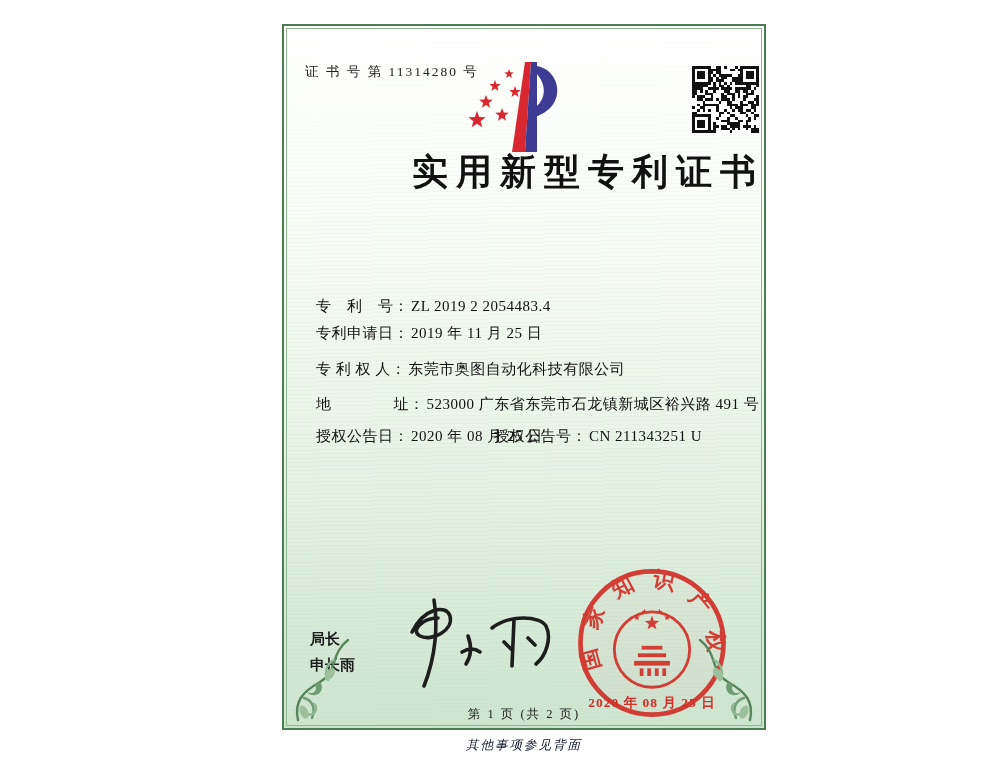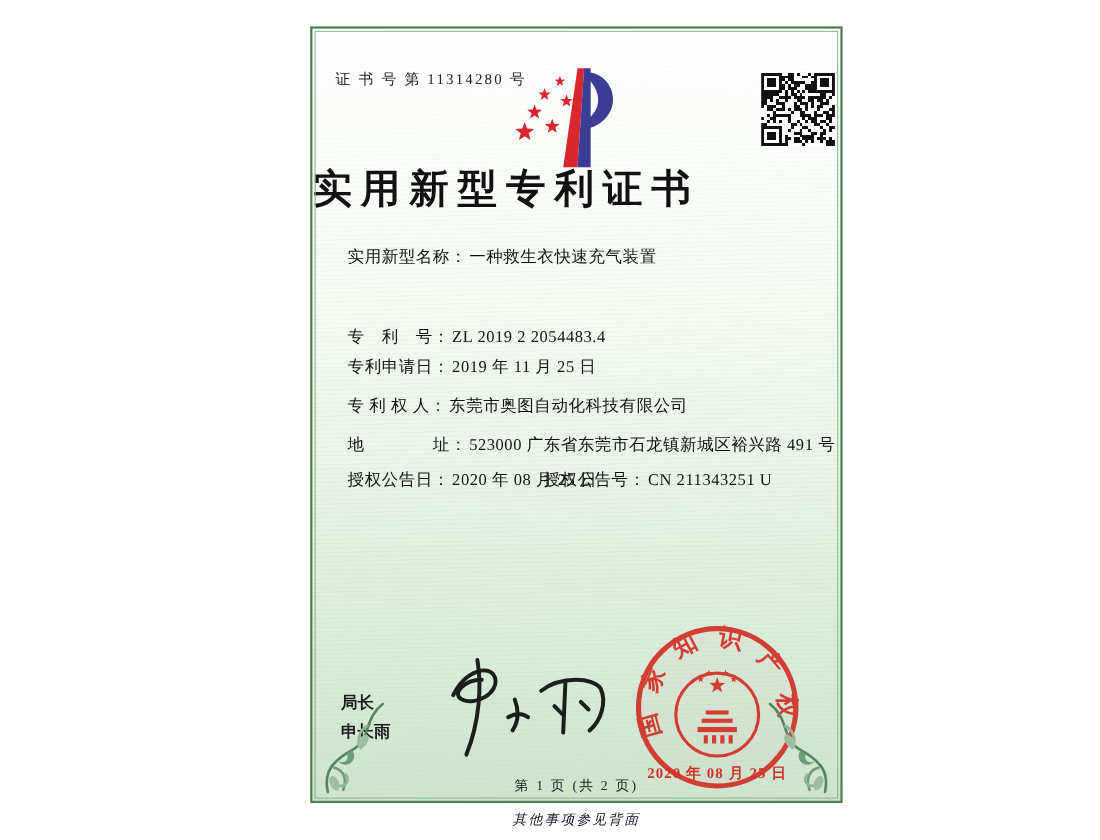--- a/index.html
+++ b/index.html
@@ -10,21 +10,21 @@
         border:2px solid #4b7d52;
         background:
           linear-gradient(180deg, rgba(255,255,255,.95) 0%, rgba(248,252,246,.8) 30%,
                           rgba(233,244,231,.75) 55%, rgba(214,233,214,.8) 78%, rgba(201,226,203,.9) 100%),
           repeating-linear-gradient(179deg, rgba(140,185,145,.30) 0 1px, rgba(255,255,255,0) 1px 4px),
           #f5faf3;}
   .cert::after{content:"";position:absolute;inset:2px;border:1px solid #8fb794;pointer-events:none;}
   .abs{position:absolute;}
   
   .certno{left:21px;top:37px;font-size:13.5px;letter-spacing:2px;color:#222;}
-  .title{left:0;top:122px;width:100%;text-align:left;font-size:36px;font-weight:600;
+  .title{left:0;top:122px;width:100%;text-align:right;font-size:36px;font-weight:600;
          letter-spacing:8px;color:#111;}
   
   .field{left:32px;height:20px;font-size:15px;letter-spacing:.5px;white-space:nowrap;}
   .field .lb{color:#111;}
   .field .vl{color:#111;margin-left:2px;}
   .f0{top:198px}.f1{top:238px}.f2{top:271px}.f3{top:298px}.f4{top:334px}.f5{top:369px}
   .grant{left:32px;top:401px;font-size:15px;white-space:nowrap;}
   .grant .pair2{position:absolute;left:178px;top:0;white-space:nowrap;}
   
   .paras{left:30px;top:426px;width:424px;font-size:14px;line-height:24.5px;
@@ -73,23 +73,20 @@
       <path d="M80,6 C101,10 107,36 92,49 C84,56 76,58 73,56 L74,50 C87,44 93,27 78,12 Z" fill="#3d3b93"></path>
     </svg>
 
     <svg class="abs qr" id="qr" width="67" height="67" viewBox="0 0 25 25" shape-rendering="crispEdges">
         <rect width="25" height="25" fill="#fff"></rect>
         <path d="M0 0h1v1h-1zM1 0h1v1h-1zM2 0h1v1h-1zM3 0h1v1h-1zM4 0h1v1h-1zM5 0h1v1h-1zM6 0h1v1h-1zM9 0h1v1h-1zM10 0h1v1h-1zM12 0h1v1h-1zM16 0h1v1h-1zM18 0h1v1h-1zM19 0h1v1h-1zM20 0h1v1h-1zM21 0h1v1h-1zM22 0h1v1h-1zM23 0h1v1h-1zM24 0h1v1h-1zM0 1h1v1h-1zM6 1h1v1h-1zM7 1h1v1h-1zM8 1h1v1h-1zM9 1h1v1h-1zM10 1h1v1h-1zM14 1h1v1h-1zM15 1h1v1h-1zM17 1h1v1h-1zM18 1h1v1h-1zM24 1h1v1h-1zM0 2h1v1h-1zM2 2h1v1h-1zM3 2h1v1h-1zM4 2h1v1h-1zM6 2h1v1h-1zM7 2h1v1h-1zM9 2h1v1h-1zM10 2h1v1h-1zM18 2h1v1h-1zM20 2h1v1h-1zM21 2h1v1h-1zM22 2h1v1h-1zM24 2h1v1h-1zM0 3h1v1h-1zM2 3h1v1h-1zM3 3h1v1h-1zM4 3h1v1h-1zM6 3h1v1h-1zM8 3h1v1h-1zM10 3h1v1h-1zM11 3h1v1h-1zM12 3h1v1h-1zM13 3h1v1h-1zM14 3h1v1h-1zM17 3h1v1h-1zM18 3h1v1h-1zM20 3h1v1h-1zM21 3h1v1h-1zM22 3h1v1h-1zM24 3h1v1h-1zM0 4h1v1h-1zM2 4h1v1h-1zM3 4h1v1h-1zM4 4h1v1h-1zM6 4h1v1h-1zM7 4h1v1h-1zM9 4h1v1h-1zM11 4h1v1h-1zM12 4h1v1h-1zM15 4h1v1h-1zM16 4h1v1h-1zM17 4h1v1h-1zM18 4h1v1h-1zM20 4h1v1h-1zM21 4h1v1h-1zM22 4h1v1h-1zM24 4h1v1h-1zM0 5h1v1h-1zM6 5h1v1h-1zM7 5h1v1h-1zM9 5h1v1h-1zM10 5h1v1h-1zM11 5h1v1h-1zM15 5h1v1h-1zM16 5h1v1h-1zM17 5h1v1h-1zM18 5h1v1h-1zM24 5h1v1h-1zM0 6h1v1h-1zM1 6h1v1h-1zM2 6h1v1h-1zM3 6h1v1h-1zM4 6h1v1h-1zM5 6h1v1h-1zM6 6h1v1h-1zM8 6h1v1h-1zM10 6h1v1h-1zM12 6h1v1h-1zM14 6h1v1h-1zM16 6h1v1h-1zM17 6h1v1h-1zM18 6h1v1h-1zM19 6h1v1h-1zM20 6h1v1h-1zM21 6h1v1h-1zM22 6h1v1h-1zM23 6h1v1h-1zM24 6h1v1h-1zM0 7h1v1h-1zM1 7h1v1h-1zM2 7h1v1h-1zM3 7h1v1h-1zM4 7h1v1h-1zM5 7h1v1h-1zM8 7h1v1h-1zM10 7h1v1h-1zM11 7h1v1h-1zM13 7h1v1h-1zM20 7h1v1h-1zM21 7h1v1h-1zM24 7h1v1h-1zM0 8h1v1h-1zM1 8h1v1h-1zM2 8h1v1h-1zM3 8h1v1h-1zM6 8h1v1h-1zM7 8h1v1h-1zM8 8h1v1h-1zM9 8h1v1h-1zM11 8h1v1h-1zM12 8h1v1h-1zM13 8h1v1h-1zM14 8h1v1h-1zM16 8h1v1h-1zM17 8h1v1h-1zM18 8h1v1h-1zM19 8h1v1h-1zM20 8h1v1h-1zM21 8h1v1h-1zM23 8h1v1h-1zM0 9h1v1h-1zM1 9h1v1h-1zM3 9h1v1h-1zM5 9h1v1h-1zM8 9h1v1h-1zM12 9h1v1h-1zM13 9h1v1h-1zM16 9h1v1h-1zM17 9h1v1h-1zM19 9h1v1h-1zM20 9h1v1h-1zM22 9h1v1h-1zM0 10h1v1h-1zM1 10h1v1h-1zM5 10h1v1h-1zM6 10h1v1h-1zM7 10h1v1h-1zM11 10h1v1h-1zM13 10h1v1h-1zM14 10h1v1h-1zM15 10h1v1h-1zM17 10h1v1h-1zM20 10h1v1h-1zM21 10h1v1h-1zM22 10h1v1h-1zM0 11h1v1h-1zM2 11h1v1h-1zM3 11h1v1h-1zM4 11h1v1h-1zM7 11h1v1h-1zM11 11h1v1h-1zM12 11h1v1h-1zM15 11h1v1h-1zM17 11h1v1h-1zM19 11h1v1h-1zM20 11h1v1h-1zM24 11h1v1h-1zM2 12h1v1h-1zM3 12h1v1h-1zM5 12h1v1h-1zM6 12h1v1h-1zM7 12h1v1h-1zM9 12h1v1h-1zM11 12h1v1h-1zM12 12h1v1h-1zM13 12h1v1h-1zM15 12h1v1h-1zM19 12h1v1h-1zM23 12h1v1h-1zM24 12h1v1h-1zM4 13h1v1h-1zM10 13h1v1h-1zM13 13h1v1h-1zM14 13h1v1h-1zM18 13h1v1h-1zM21 13h1v1h-1zM22 13h1v1h-1zM24 13h1v1h-1zM2 14h1v1h-1zM4 14h1v1h-1zM5 14h1v1h-1zM6 14h1v1h-1zM7 14h1v1h-1zM8 14h1v1h-1zM9 14h1v1h-1zM13 14h1v1h-1zM14 14h1v1h-1zM15 14h1v1h-1zM16 14h1v1h-1zM18 14h1v1h-1zM19 14h1v1h-1zM20 14h1v1h-1zM22 14h1v1h-1zM23 14h1v1h-1zM24 14h1v1h-1zM0 15h1v1h-1zM3 15h1v1h-1zM4 15h1v1h-1zM9 15h1v1h-1zM14 15h1v1h-1zM16 15h1v1h-1zM17 15h1v1h-1zM18 15h1v1h-1zM22 15h1v1h-1zM23 15h1v1h-1zM2 16h1v1h-1zM4 16h1v1h-1zM6 16h1v1h-1zM9 16h1v1h-1zM12 16h1v1h-1zM15 16h1v1h-1zM17 16h1v1h-1zM18 16h1v1h-1zM20 16h1v1h-1zM21 16h1v1h-1zM23 16h1v1h-1zM0 17h1v1h-1zM1 17h1v1h-1zM10 17h1v1h-1zM11 17h1v1h-1zM13 17h1v1h-1zM18 17h1v1h-1zM19 17h1v1h-1zM22 17h1v1h-1zM0 18h1v1h-1zM1 18h1v1h-1zM2 18h1v1h-1zM3 18h1v1h-1zM4 18h1v1h-1zM5 18h1v1h-1zM6 18h1v1h-1zM10 18h1v1h-1zM14 18h1v1h-1zM15 18h1v1h-1zM20 18h1v1h-1zM23 18h1v1h-1zM24 18h1v1h-1zM0 19h1v1h-1zM6 19h1v1h-1zM9 19h1v1h-1zM13 19h1v1h-1zM16 19h1v1h-1zM21 19h1v1h-1zM23 19h1v1h-1zM0 20h1v1h-1zM2 20h1v1h-1zM3 20h1v1h-1zM4 20h1v1h-1zM6 20h1v1h-1zM11 20h1v1h-1zM12 20h1v1h-1zM13 20h1v1h-1zM17 20h1v1h-1zM18 20h1v1h-1zM20 20h1v1h-1zM21 20h1v1h-1zM0 21h1v1h-1zM2 21h1v1h-1zM3 21h1v1h-1zM4 21h1v1h-1zM6 21h1v1h-1zM8 21h1v1h-1zM13 21h1v1h-1zM14 21h1v1h-1zM15 21h1v1h-1zM16 21h1v1h-1zM17 21h1v1h-1zM20 21h1v1h-1zM0 22h1v1h-1zM2 22h1v1h-1zM3 22h1v1h-1zM4 22h1v1h-1zM6 22h1v1h-1zM8 22h1v1h-1zM9 22h1v1h-1zM11 22h1v1h-1zM12 22h1v1h-1zM14 22h1v1h-1zM15 22h1v1h-1zM16 22h1v1h-1zM17 22h1v1h-1zM19 22h1v1h-1zM20 22h1v1h-1zM21 22h1v1h-1zM23 22h1v1h-1zM0 23h1v1h-1zM6 23h1v1h-1zM8 23h1v1h-1zM11 23h1v1h-1zM12 23h1v1h-1zM13 23h1v1h-1zM15 23h1v1h-1zM17 23h1v1h-1zM20 23h1v1h-1zM22 23h1v1h-1zM23 23h1v1h-1zM24 23h1v1h-1zM0 24h1v1h-1zM1 24h1v1h-1zM2 24h1v1h-1zM3 24h1v1h-1zM4 24h1v1h-1zM5 24h1v1h-1zM6 24h1v1h-1zM7 24h1v1h-1zM8 24h1v1h-1zM14 24h1v1h-1zM22 24h1v1h-1zM23 24h1v1h-1zM24 24h1v1h-1z" fill="#111"></path>
       </svg>
 
     <div class="abs title">实用新型专利证书</div>
 
-    <div class="abs field f0">
-      <span class="lb">实用新型名称：</span><span class="vl">一种救生衣快速充气装置</span>
-    </div>
     <div class="abs field f2">
       <span class="lb">专　利　号：</span><span class="vl">ZL 2019 2 2054483.4</span>
     </div>
     <div class="abs field f3">
       <span class="lb">专利申请日：</span><span class="vl">2019 年 11 月 25 日</span>
     </div>
     <div class="abs field f4">
       <span class="lb">专 利 权 人：</span><span class="vl">东莞市奥图自动化科技有限公司</span>
     </div>
     <div class="abs field f5">

